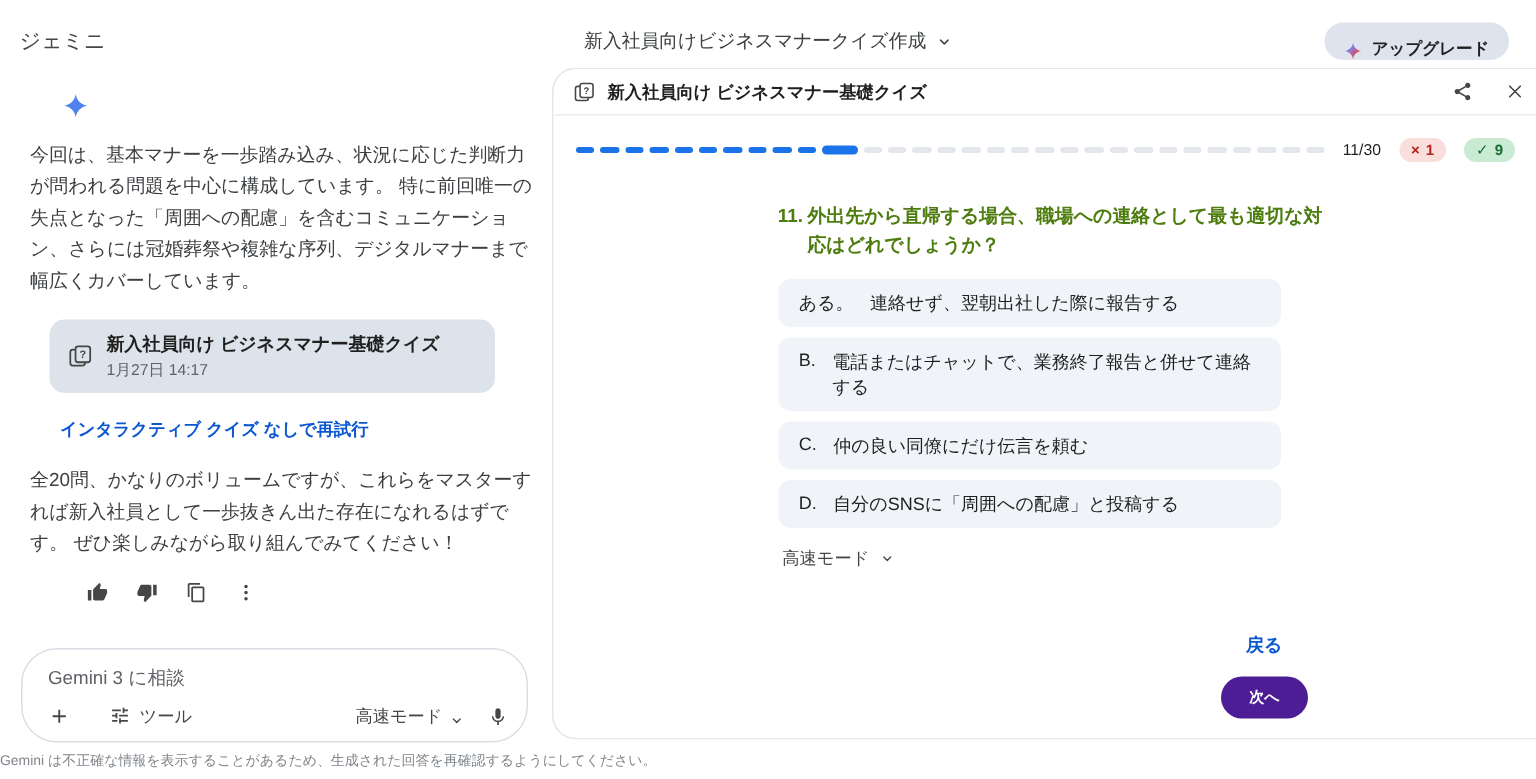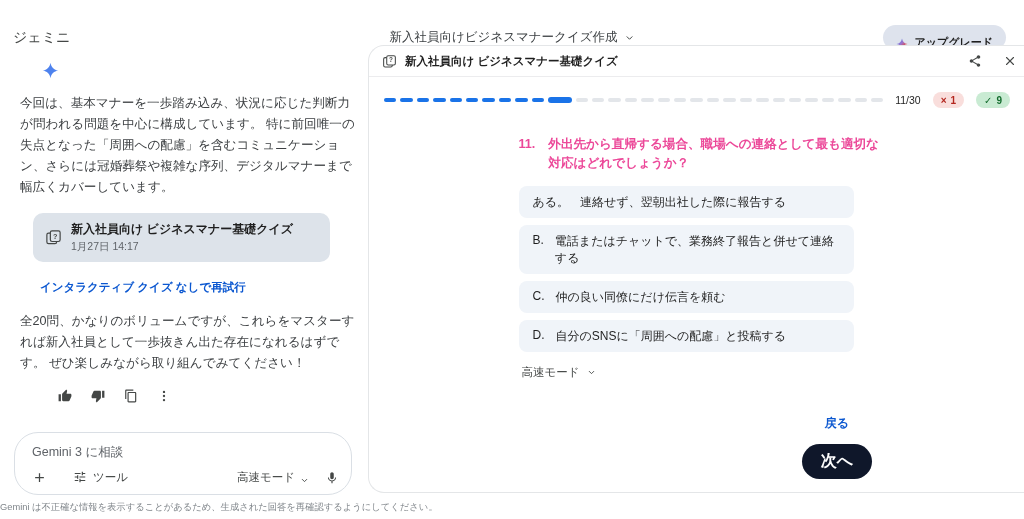--- a/index.html
+++ b/index.html
@@ -5,21 +5,21 @@
   * { margin:0; padding:0; box-sizing:border-box; }
   html,body { width:1024px; height:519px; }
   body {
     position:relative; overflow:hidden; background:#fff;
     font-family:"Liberation Sans","DejaVu Sans",sans-serif;
     color:#1f1f1f; -webkit-font-smoothing:antialiased;
   }
   svg { display:block; }
 
   
-  .topbar { position:absolute; top:16px; left:0; right:0; height:44px; background:#fff; }
+  .topbar { position:absolute; top:6px; left:0; right:0; height:44px; background:#fff; }
   .brand { position:absolute; left:13px; top:13px; font-size:14px; font-weight:500; color:#444746; }
   .conv-title {
     position:absolute; left:50%; top:13px; transform:translateX(-50%);
     display:flex; align-items:center; gap:7px; font-size:12.5px; color:#3c4043; white-space:nowrap; cursor:pointer;
   }
   .upgrade-btn {
     position:absolute; right:18px; top:9px; height:25px; padding:0 13px;
     display:flex; align-items:flex-end; gap:6px; background:#dee3ed; border:none;
     border-radius:14px; font-size:11px; font-weight:600; color:#1f1f1f; cursor:pointer;
     font-family:inherit;
@@ -75,32 +75,32 @@
   .seg { height:4px; flex:1; border-radius:2px; }
   .seg.done { background:#1a73e8; }
   .seg.current { background:#1a73e8; flex:1.9; height:6px; border-radius:3px; }
   .seg.todo { background:#e3e6ea; }
   .progress-label { font-size:10.5px; color:#1f1f1f; }
   .badge { display:flex; align-items:center; gap:4px; border-radius:10px; padding:2.5px 8px; font-size:10px; font-weight:700; }
   .badge.wrong { background:#f9dedc; color:#b3261e; }
   .badge.correct { background:#c9ebd3; color:#146c2e; }
 
   .q-col { width:368px; margin:27px auto 0; position:relative; left:6px; }
-  .question { display:flex; gap:13px; font-size:12.6px; font-weight:700; line-height:19px; color:#ec4899; }
+  .question { display:flex; gap:3px; font-size:12.6px; font-weight:700; line-height:19px; color:#4d7c0f; }
   .q-num { flex:none; }
   .options { margin-top:13px; width:335px; }
   .option {
     background:#f0f4f9; border-radius:8px; padding:7.5px 14px; margin-bottom:7px;
     display:flex; gap:11px; font-size:12px; color:#1f1f1f; cursor:pointer;
   }
   .hint { display:flex; align-items:center; gap:7px; margin-top:13px; margin-left:3px; font-size:11.5px; color:#444746; cursor:pointer; }
 
   .panel-actions { position:absolute; bottom:13px; right:152px; display:flex; align-items:center; gap:6px;flex-direction:column; }
   .back-btn { background:none; border:none; color:#0b57d0; font-size:12px; font-weight:600; cursor:pointer; padding:6px 12px; font-family:inherit; }
-  .next-btn { background:#0f172a; border:none; color:#fff; font-size:16px; font-weight:600; cursor:pointer; padding:7px 19px; border-radius:18px; font-family:Liberation Mono, monospace; }
+  .next-btn { background:#4c1d95; border:none; color:#fff; font-size:10px; font-weight:600; cursor:pointer; padding:7px 19px; border-radius:18px; font-family:Liberation Mono, monospace; }
 </style>
 </head>
 <body>
 
 <div class="topbar">
   <div class="brand">ジェミニ</div>
   <div class="conv-title">
     <span>新入社員向けビジネスマナークイズ作成</span>
     <span>
       <svg width="10" height="10" viewBox="0 0 24 24" fill="none" stroke="#444746" stroke-width="2.4" stroke-linecap="round" stroke-linejoin="round">

